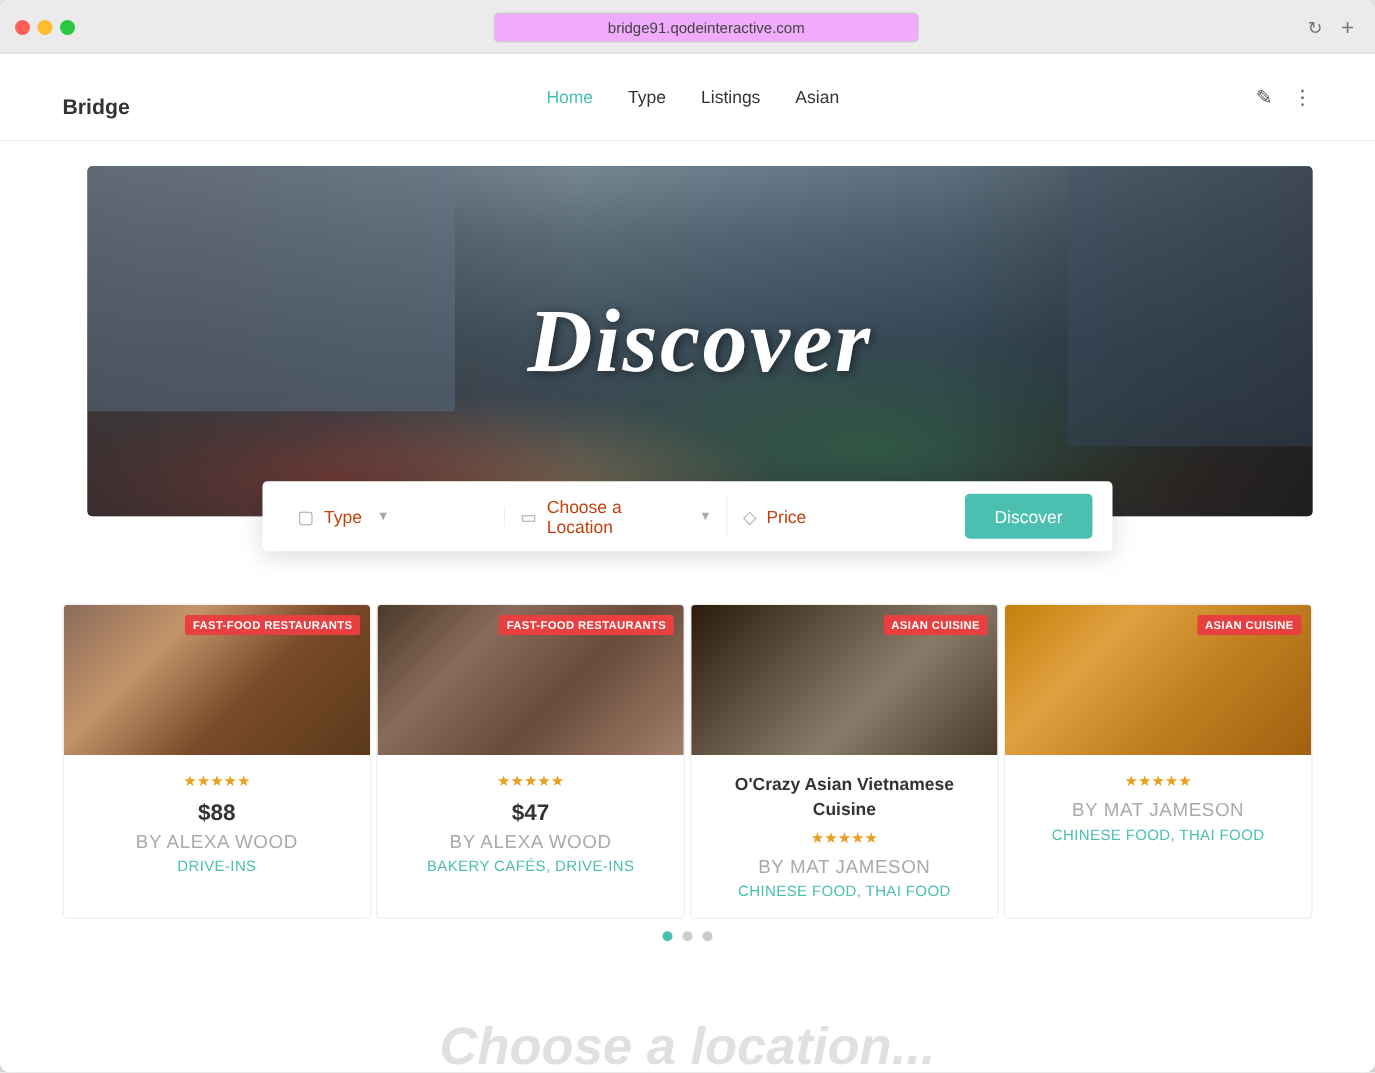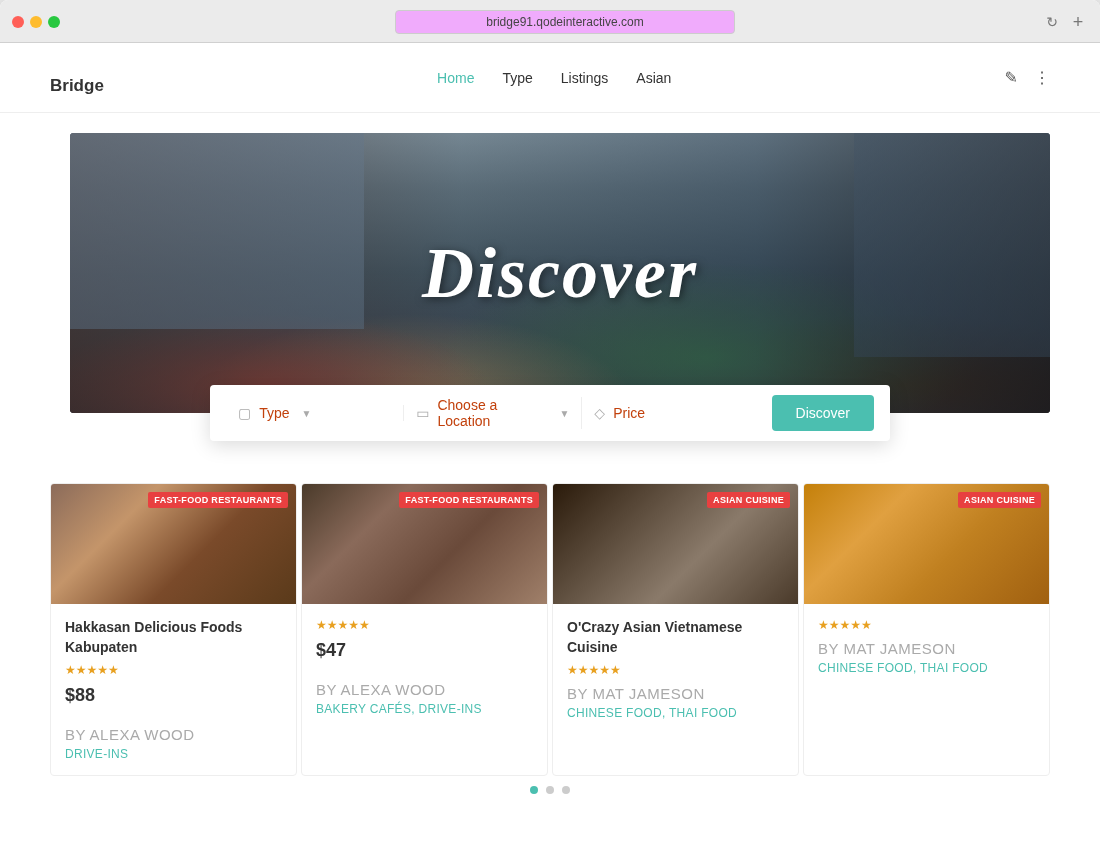--- a/index.html
+++ b/index.html
@@ -237,20 +237,21 @@
       white-space: nowrap;
     }
     
     .listings {
       padding: 70px 50px 30px;
     }
     .listings-grid {
       display: grid;
       grid-template-columns: repeat(4, 1fr);
       gap: 4px;
+      text-align: center;
     }
     .listing-card {
       border: 1px solid #eee;
       border-radius: 4px;
       overflow: hidden;
       background: white;
     }
     .card-image {
       position: relative;
       height: 120px;
@@ -285,21 +286,21 @@
     }
     .card-stars {
       color: #e8a020;
       font-size: 12px;
       margin-bottom: 8px;
     }
     .card-price {
       font-size: 18px;
       font-weight: 700;
       color: #333;
-      margin-bottom: 20px;
+      margin-bottom: 4px;
     }
     .card-author {
       font-size: 15px;
       color: #aaa;
       text-transform: uppercase;
       letter-spacing: 0.5px;
       margin-bottom: 4px;
     }
     .card-tags {
       font-size: 12px;
@@ -430,21 +431,20 @@
     </div>
 
     <div class="listings">
       <div class="listings-grid">
 
         <div class="listing-card">
           <div class="card-image card-img-1">
             <span class="card-badge">FAST-FOOD RESTAURANTS</span>
           </div>
           <div class="card-body">
-            <div class="card-title">Hakkasan Delicious Foods Kabupaten</div>
             <div class="card-stars">★★★★★</div>
             <div class="card-price">$88</div>
             <div class="card-author">BY ALEXA WOOD</div>
             <div class="card-tags">DRIVE-INS</div>
           </div>
         </div>
 
         <div class="listing-card">
           <div class="card-image card-img-2">
             <span class="card-badge">FAST-FOOD RESTAURANTS</span>

